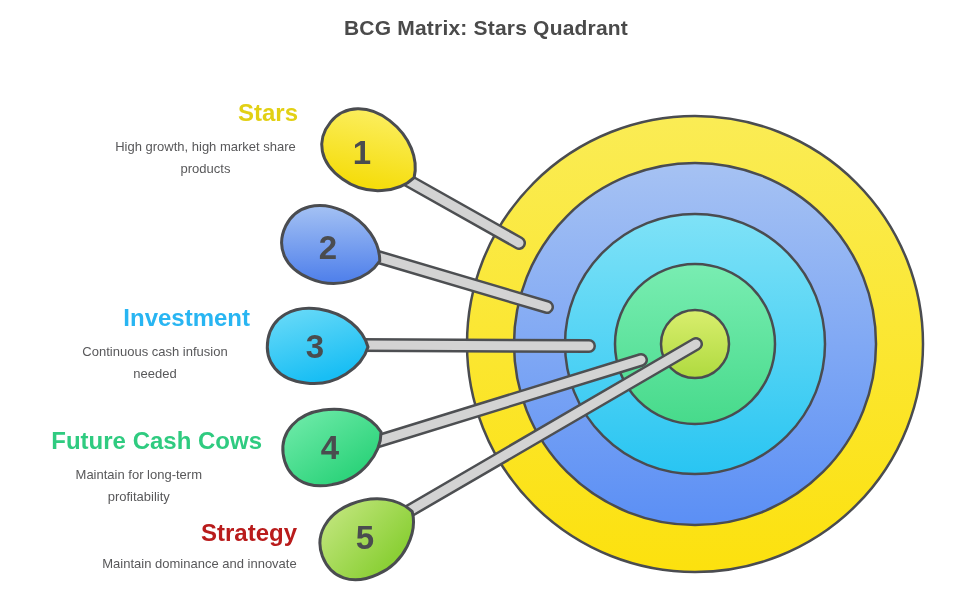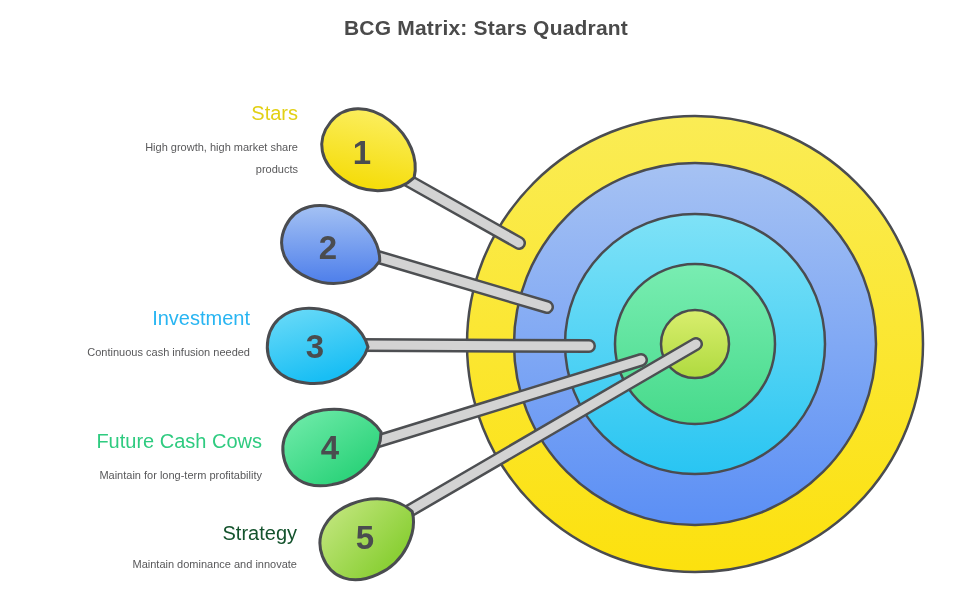--- a/index.html
+++ b/index.html
@@ -7,22 +7,22 @@
     position:relative;width:972px;height:616px;overflow:hidden;background:#ffffff;
     font-family:"Liberation Sans",sans-serif;
     border-radius:13px;
   }
   .diagram-title{
     position:absolute;top:16px;left:0;width:972px;text-align:center;
     font-size:21px;font-weight:bold;color:#4a4a4a;letter-spacing:.2px;
   }
   .diagram-svg{position:absolute;left:0;top:0;}
   .label-block{position:absolute;text-align:right;}
-  .label-title{display:block;font-size:20px;line-height:24px;font-weight:400;}
-  .label-desc{font-size:11px;line-height:22px;color:#58585a;margin-top:11px;}
+  .label-title{display:block;font-size:24px;line-height:24px;font-weight:700;}
+  .label-desc{font-size:13px;line-height:22px;color:#58585a;margin-top:11px;text-align:center;}
   .pin-num{
     font-family:"Liberation Sans",sans-serif;font-weight:bold;font-size:33px;fill:#4a4c4f;
   }
 </style>
 </head>
 <body>
 
 <div class="stage">
 
   <div class="diagram-title">BCG Matrix: Stars Quadrant</div>
@@ -129,17 +129,17 @@
     <span class="label-title" style="color: rgb(40, 181, 242); text-align: right;">Investment</span>
     <div class="label-desc" style="width:190px;">Continuous cash infusion needed</div>
   </div>
 
   <div class="label-block" style="right:710px;top:413px;">
     <span class="label-title" style="color: rgb(47, 203, 128); margin-top: 16px;">Future Cash Cows</span>
     <div class="label-desc" style="width:175px;">Maintain for long-term profitability</div>
   </div>
 
   <div class="label-block" style="right:675px;top:521px;">
-    <span class="label-title" style="color: #14532d;">Strategy</span>
+    <span class="label-title" style="color: #b91c1c;">Strategy</span>
     <div class="label-desc" style="width:195px;margin-top:8px;">Maintain dominance and innovate</div>
   </div>
 
 </div>
 
 </body></html>

